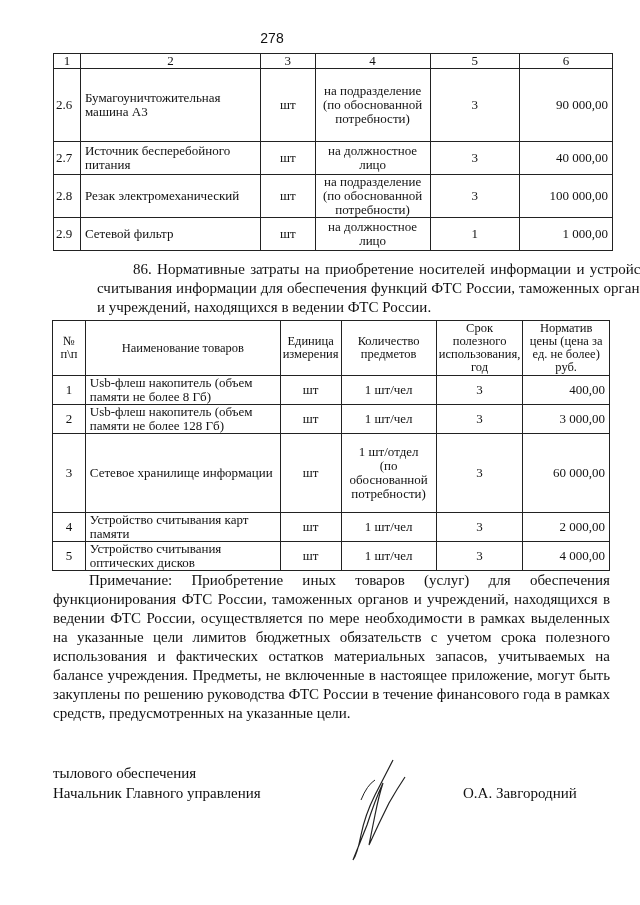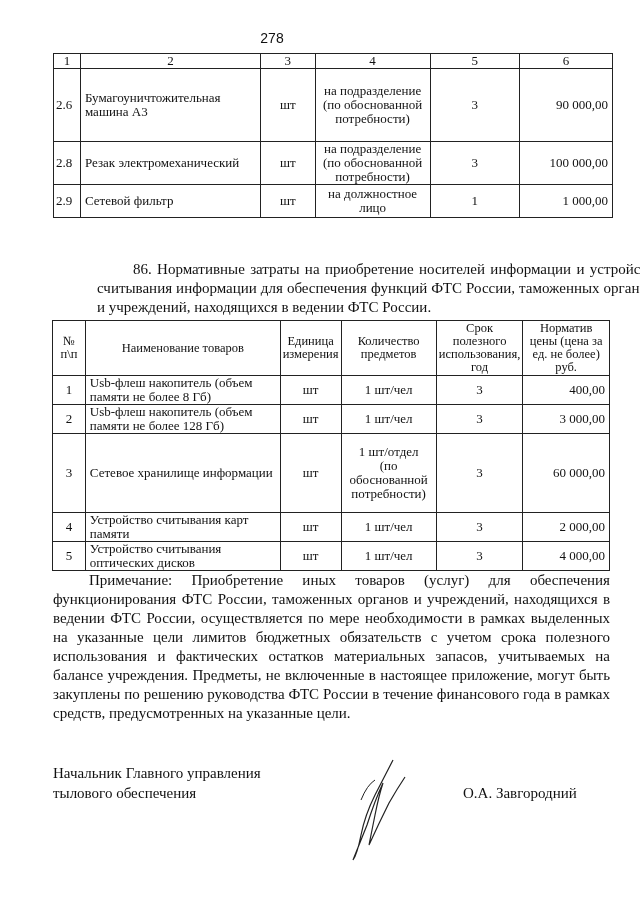--- a/index.html
+++ b/index.html
@@ -68,20 +68,28 @@
     <td>5</td>
     <td>6</td>
   </tr>
   <tr class="row">
     <td class="l" style="padding:16px 2px">2.6</td>
     <td class="l">Бумагоуничтожительная машина А3</td>
     <td class="c">шт</td>
     <td class="c">на подразделение (по обоснованной потребности)</td>
     <td class="c">3</td>
     <td class="r">90 000,00</td>
+  </tr>
+  <tr class="row short">
+    <td class="l" style="padding:0 2px">2.7</td>
+    <td class="l">Источник бесперебойного питания</td>
+    <td class="c">шт</td>
+    <td class="c">на должностное лицо</td>
+    <td class="c">3</td>
+    <td class="r">40 000,00</td>
   </tr>
   <tr class="row">
     <td class="l" style="padding:0 2px">2.8</td>
     <td class="l">Резак электромеханический</td>
     <td class="c">шт</td>
     <td class="c">на подразделение (по обоснованной потребности)</td>
     <td class="c">3</td>
     <td class="r">100 000,00</td>
   </tr>
   <tr class="row short">
@@ -158,22 +166,22 @@
     <td class="r">4 000,00</td>
   </tr>
 </tbody>
   </table>
 
 <div class="para" style="top:571px;">
   <span class="indent"></span><span>Примечание: Приобретение иных товаров (услуг) для обеспечения функционирования ФТС России, таможенных органов и учреждений, находящихся в ведении ФТС России, осуществляется по мере необходимости в рамках выделенных на указанные цели лимитов бюджетных обязательств с учетом срока полезного использования и фактических остатков материальных запасов, учитываемых на балансе учреждения. Предметы, не включенные в настоящее приложение, могут быть закуплены по решению руководства ФТС России в течение финансового года в рамках средств, предусмотренных на указанные цели.</span>
 </div>
 
 <div class="sig-left">
+  <div>тылового обеспечения</div>
   <div>Начальник Главного управления</div>
-  <div>тылового обеспечения</div>
 </div>
 
 <svg class="signature" width="80" height="110" viewBox="0 0 80 110">
   <path d="M48 5 L30 40 Q20 60 16 80 Q12 100 8 105 Q14 90 22 70 Q30 45 38 28 Q34 40 30 60 Q26 80 24 90 Q34 68 44 48 Q52 34 60 22" fill="none" stroke="#222" stroke-width="1.2"></path>
   <path d="M16 45 Q22 30 30 25" fill="none" stroke="#222" stroke-width="1"></path>
 </svg>
 
 <div class="sig-name">О.А. Завгородний</div>
 
 </body></html>

